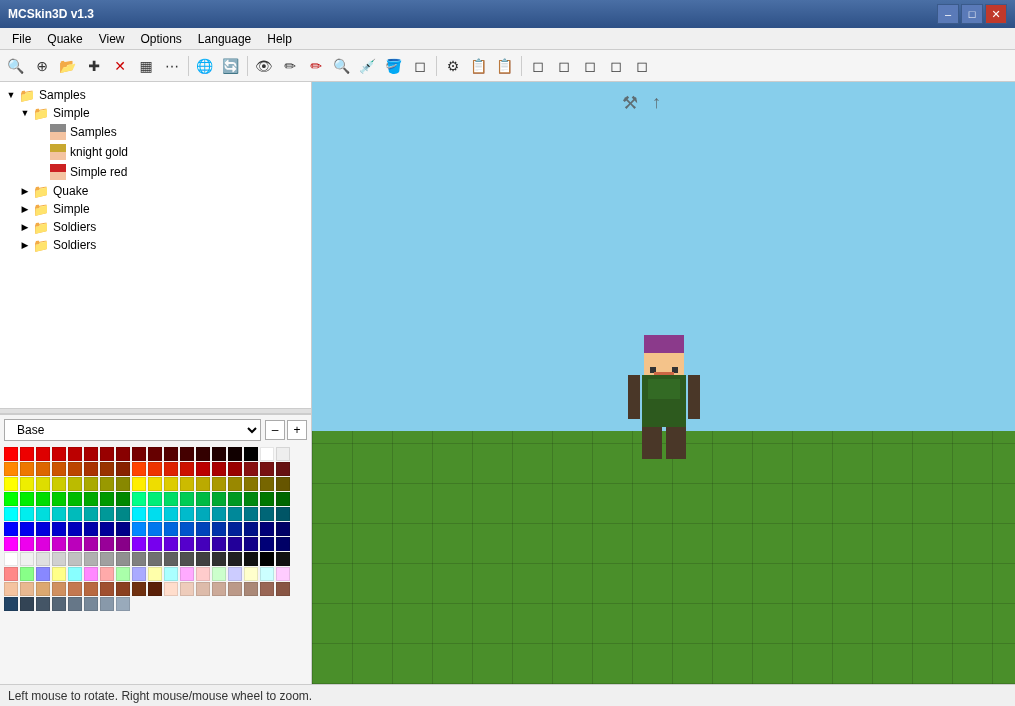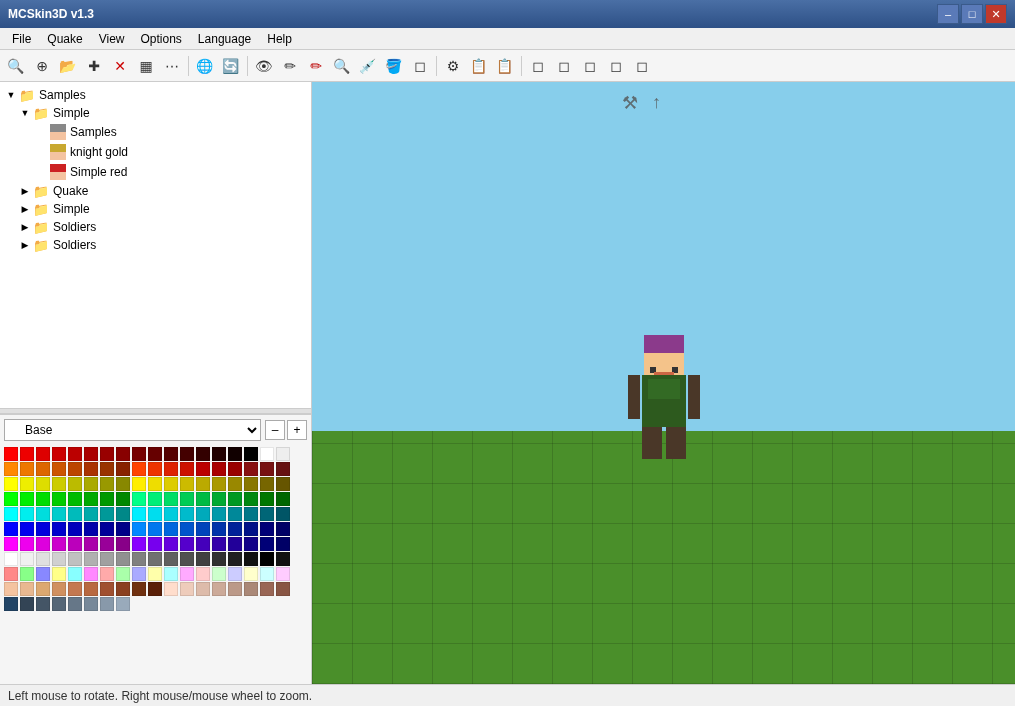--- a/index.html
+++ b/index.html
@@ -143,21 +143,21 @@
       display: flex;
       gap: 4px;
       align-items: center;
     }
     #base-dropdown {
       flex: 1;
       height: 22px;
       font-size: 12px;
       border: 1px solid #aaa;
       background: white;
-      padding: 0 16px;
+      padding: 0 8px;
     }
     #zoom-controls { display: flex; gap: 2px; }
     .zoom-btn {
       width: 20px; height: 20px;
       border: 1px solid #aaa;
       background: white;
       cursor: pointer;
       display: flex; align-items: center; justify-content: center;
       font-size: 12px;
     }

